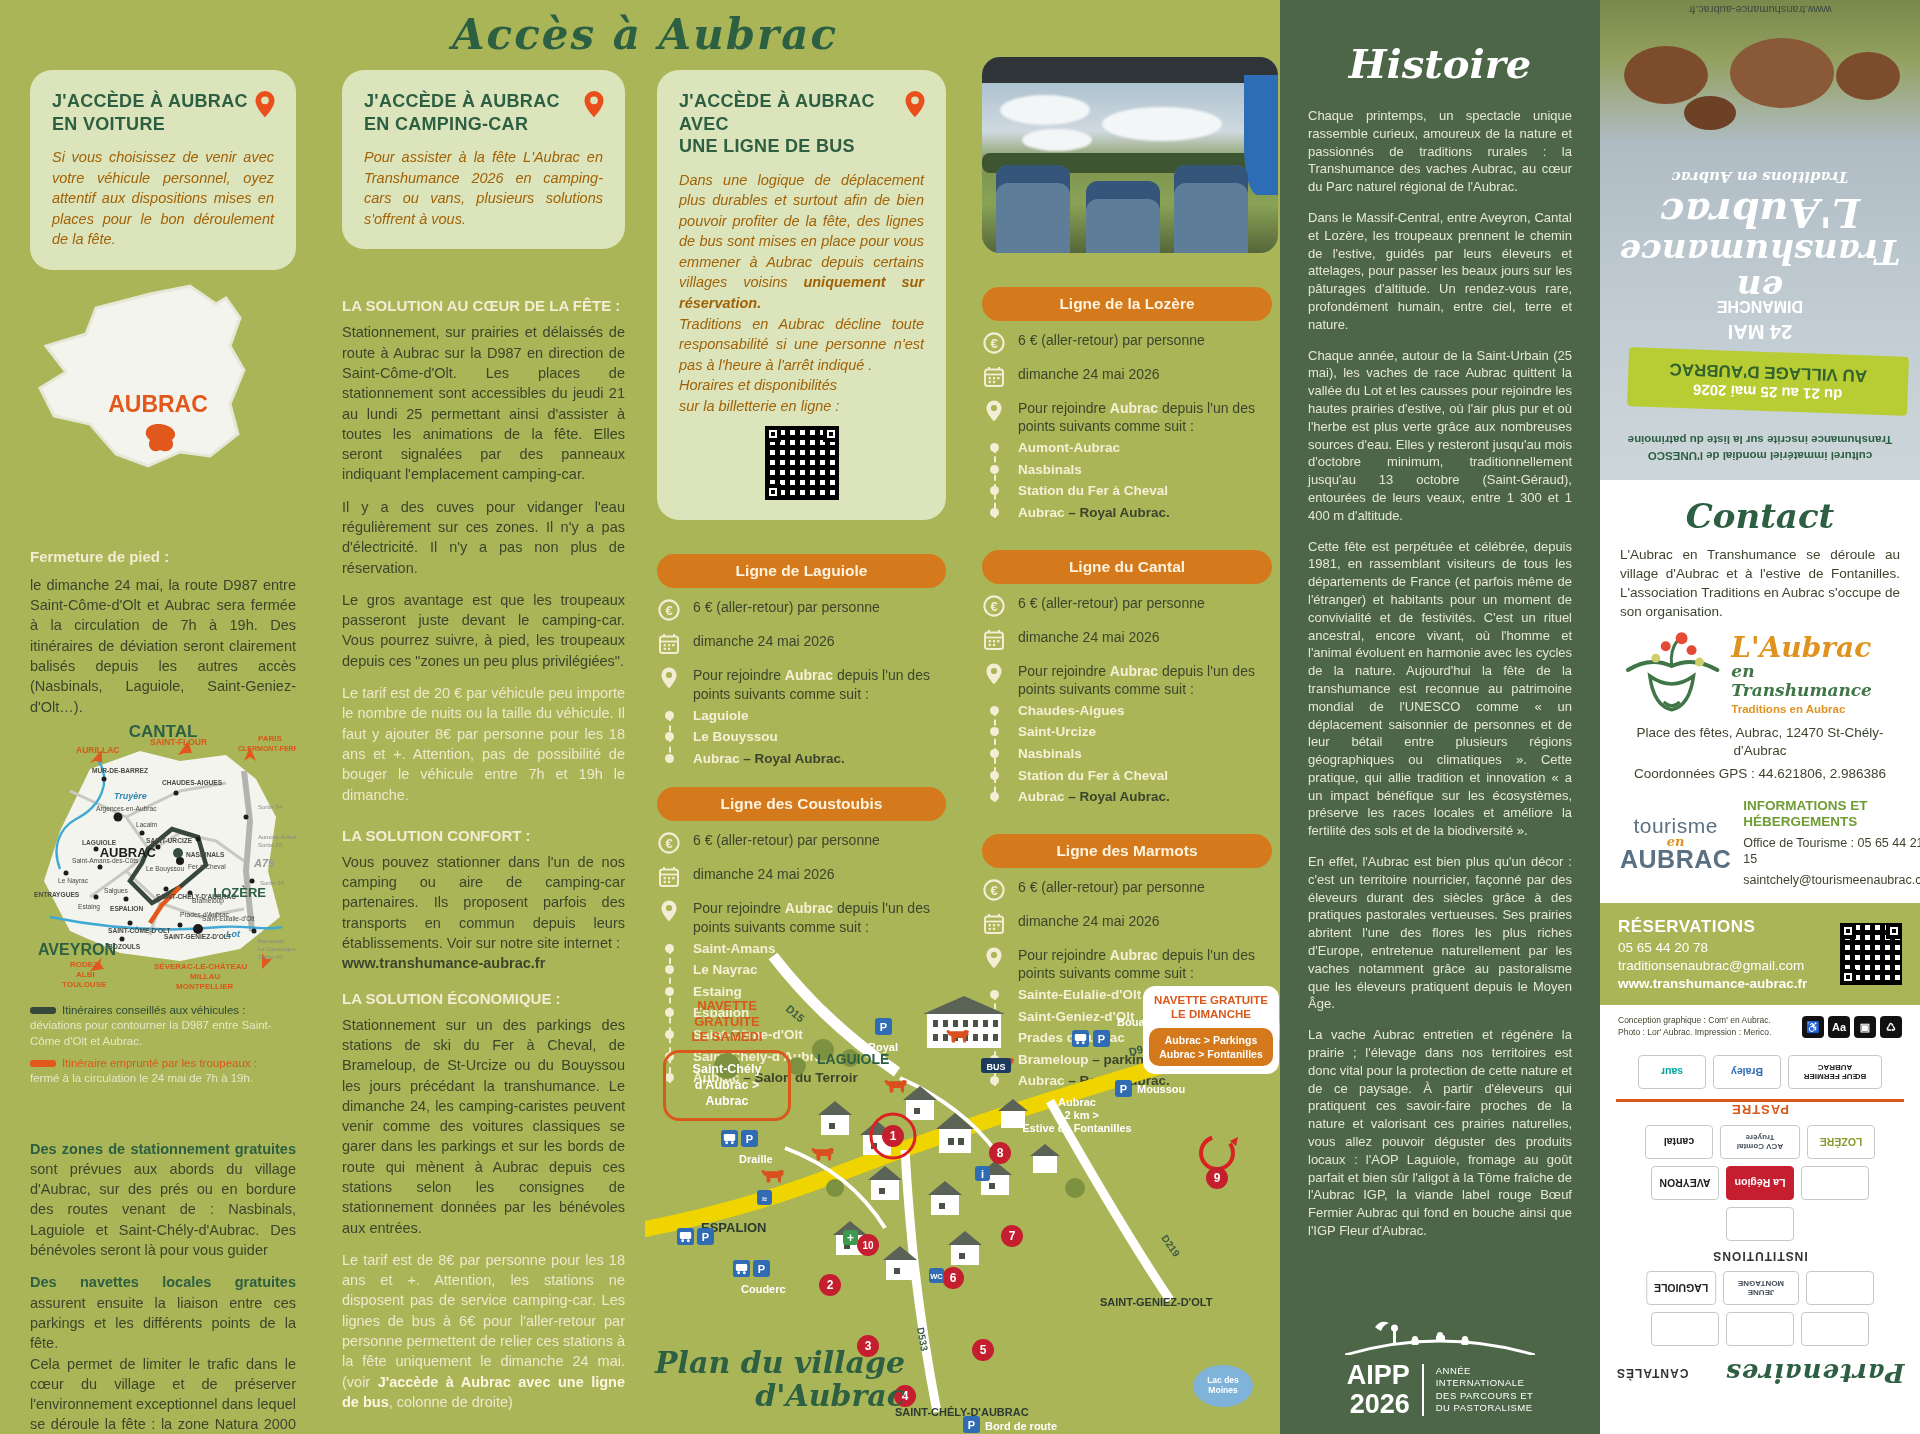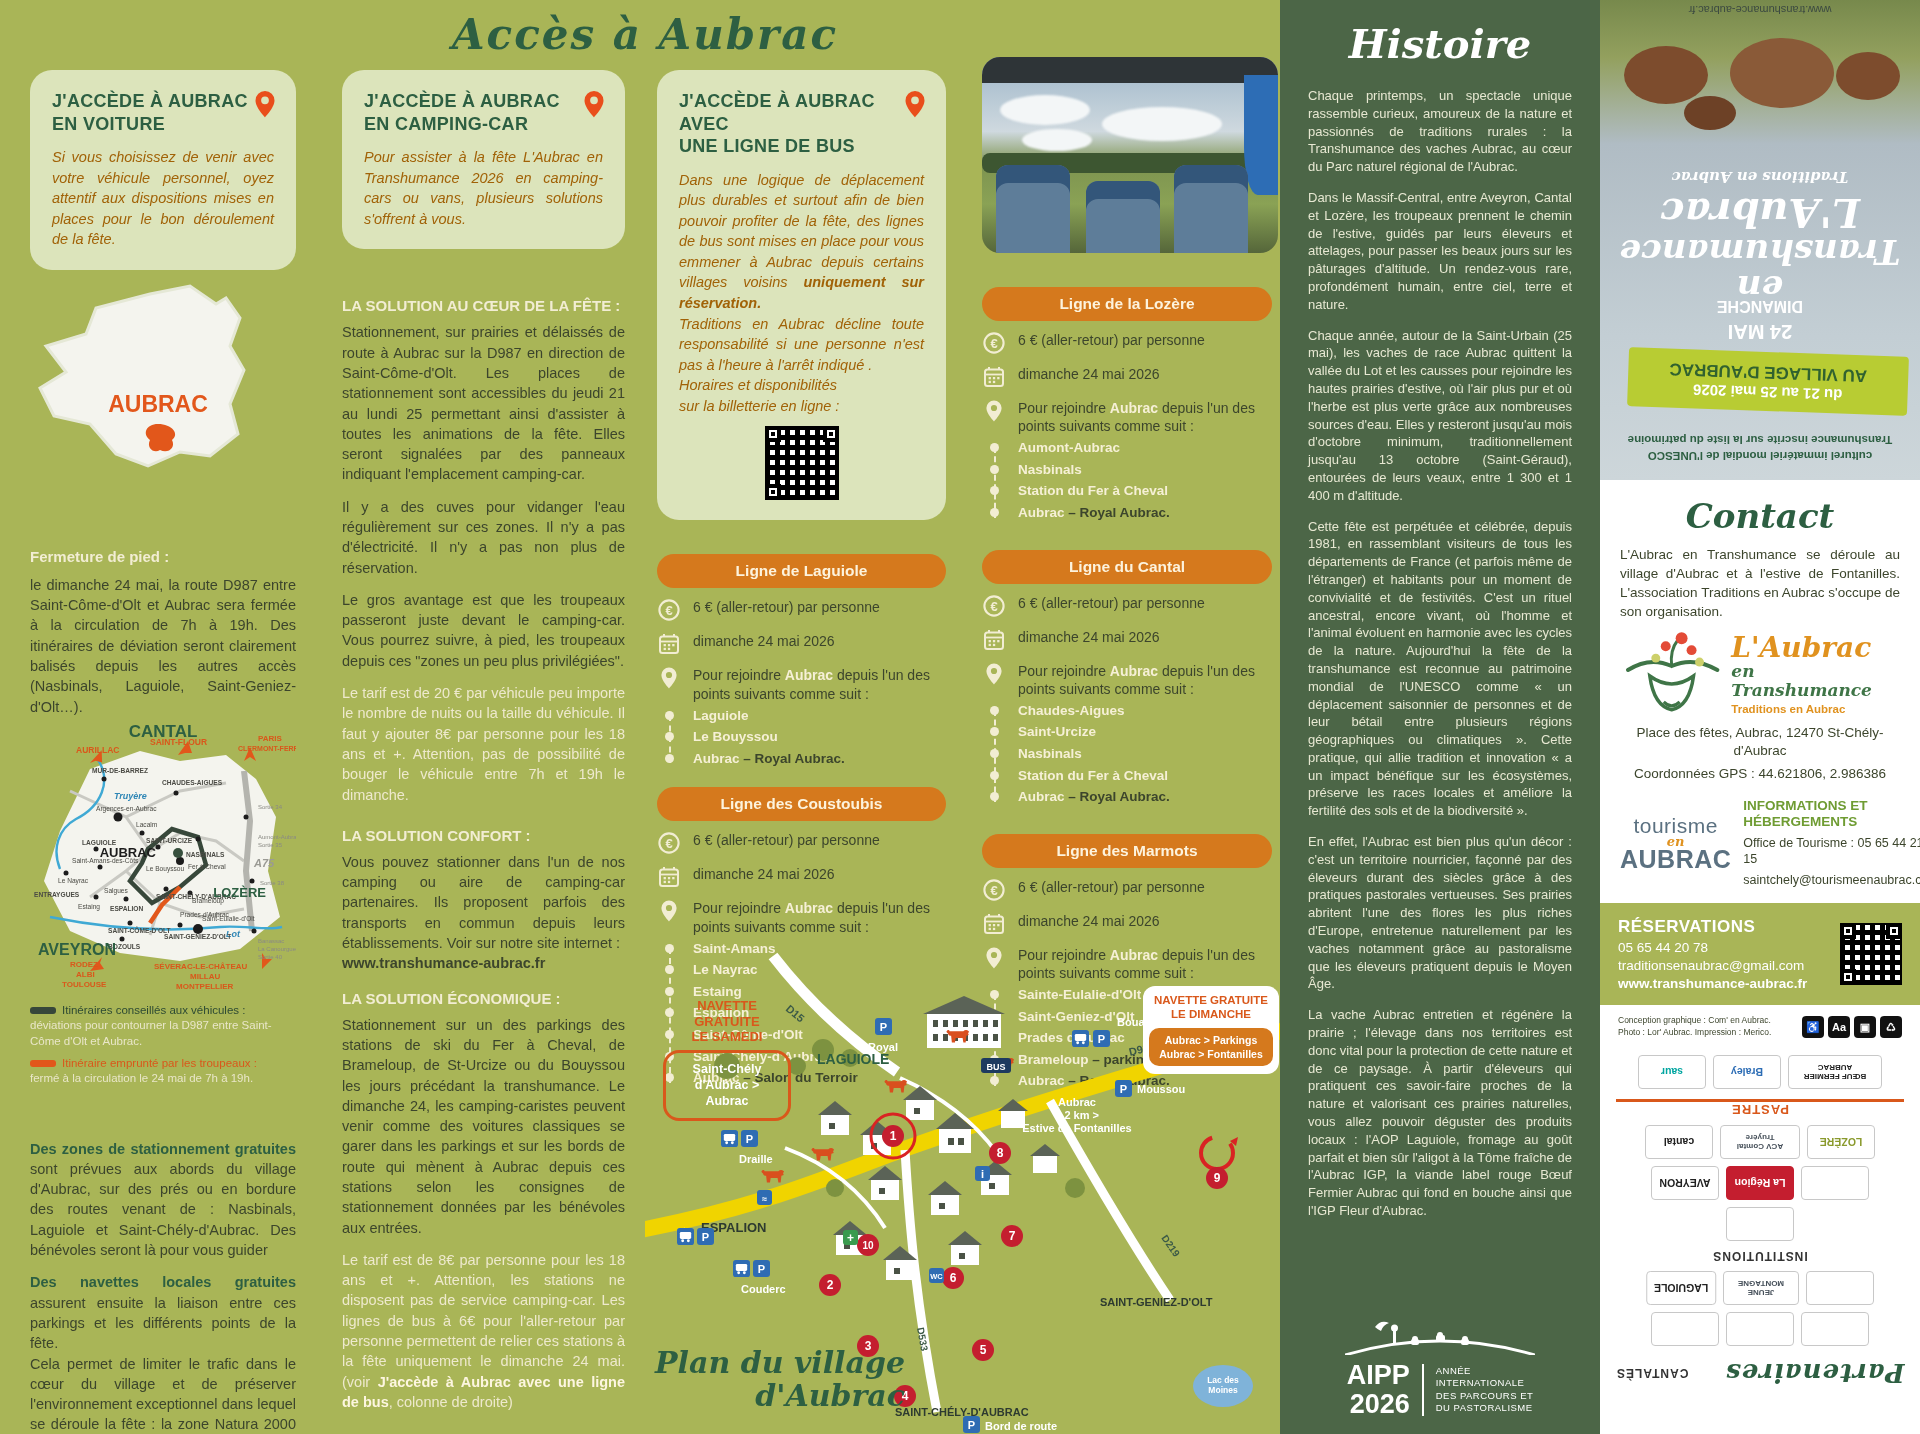--- a/index.html
+++ b/index.html
@@ -3,21 +3,21 @@
 <meta charset="utf-8">
 <style>
   html,body{margin:0;padding:0;background:#666;}
   #page{position:relative;width:1920px;height:1434px;background:#a9b557;
         font-family:"Liberation Sans",sans-serif;overflow:hidden;}
   .panel{position:absolute;top:0;height:1434px;box-sizing:border-box;}
   #panel-a{left:0;width:320px;padding:70px 24px 0 30px;}
   #panel-b{left:320px;width:325px;padding:70px 20px 0 22px;}
   #panel-c{left:645px;width:315px;padding:70px 14px 0 12px;}
   #panel-d{left:960px;width:320px;padding:57px 8px 0 22px;}
-  #panel-e{left:1280px;width:320px;background:#4c6647;padding:16px 28px 0 28px;}
+  #panel-e{left:1280px;width:320px;background:#4c6647;padding:36px 28px 0 28px;}
   #panel-f{left:1600px;width:320px;background:#ffffff;padding:0;}
   .script{font-family:"DejaVu Serif",serif;font-style:italic;font-weight:bold;}
   #page-header{position:absolute;left:330px;top:10px;width:630px;text-align:center;
     font-size:42px;color:#2d5f42;letter-spacing:2px;z-index:5;}
   
   .card{background:#dce4bb;border-radius:22px;padding:20px 22px;position:relative;}
   .card h3{margin:0 0 12px 0;color:#2d5f42;font-size:18px;line-height:1.25;letter-spacing:.3px;}
   .card .pin{position:absolute;top:16px;right:16px;width:30px;height:36px;color:#e94e1b;}
   .card p{margin:0;font-style:italic;color:#a16207;font-size:14.5px;line-height:1.42;text-align:justify;}
   .t{color:#3c452c;font-size:14.5px;line-height:1.4;text-align:justify;margin:0;}

